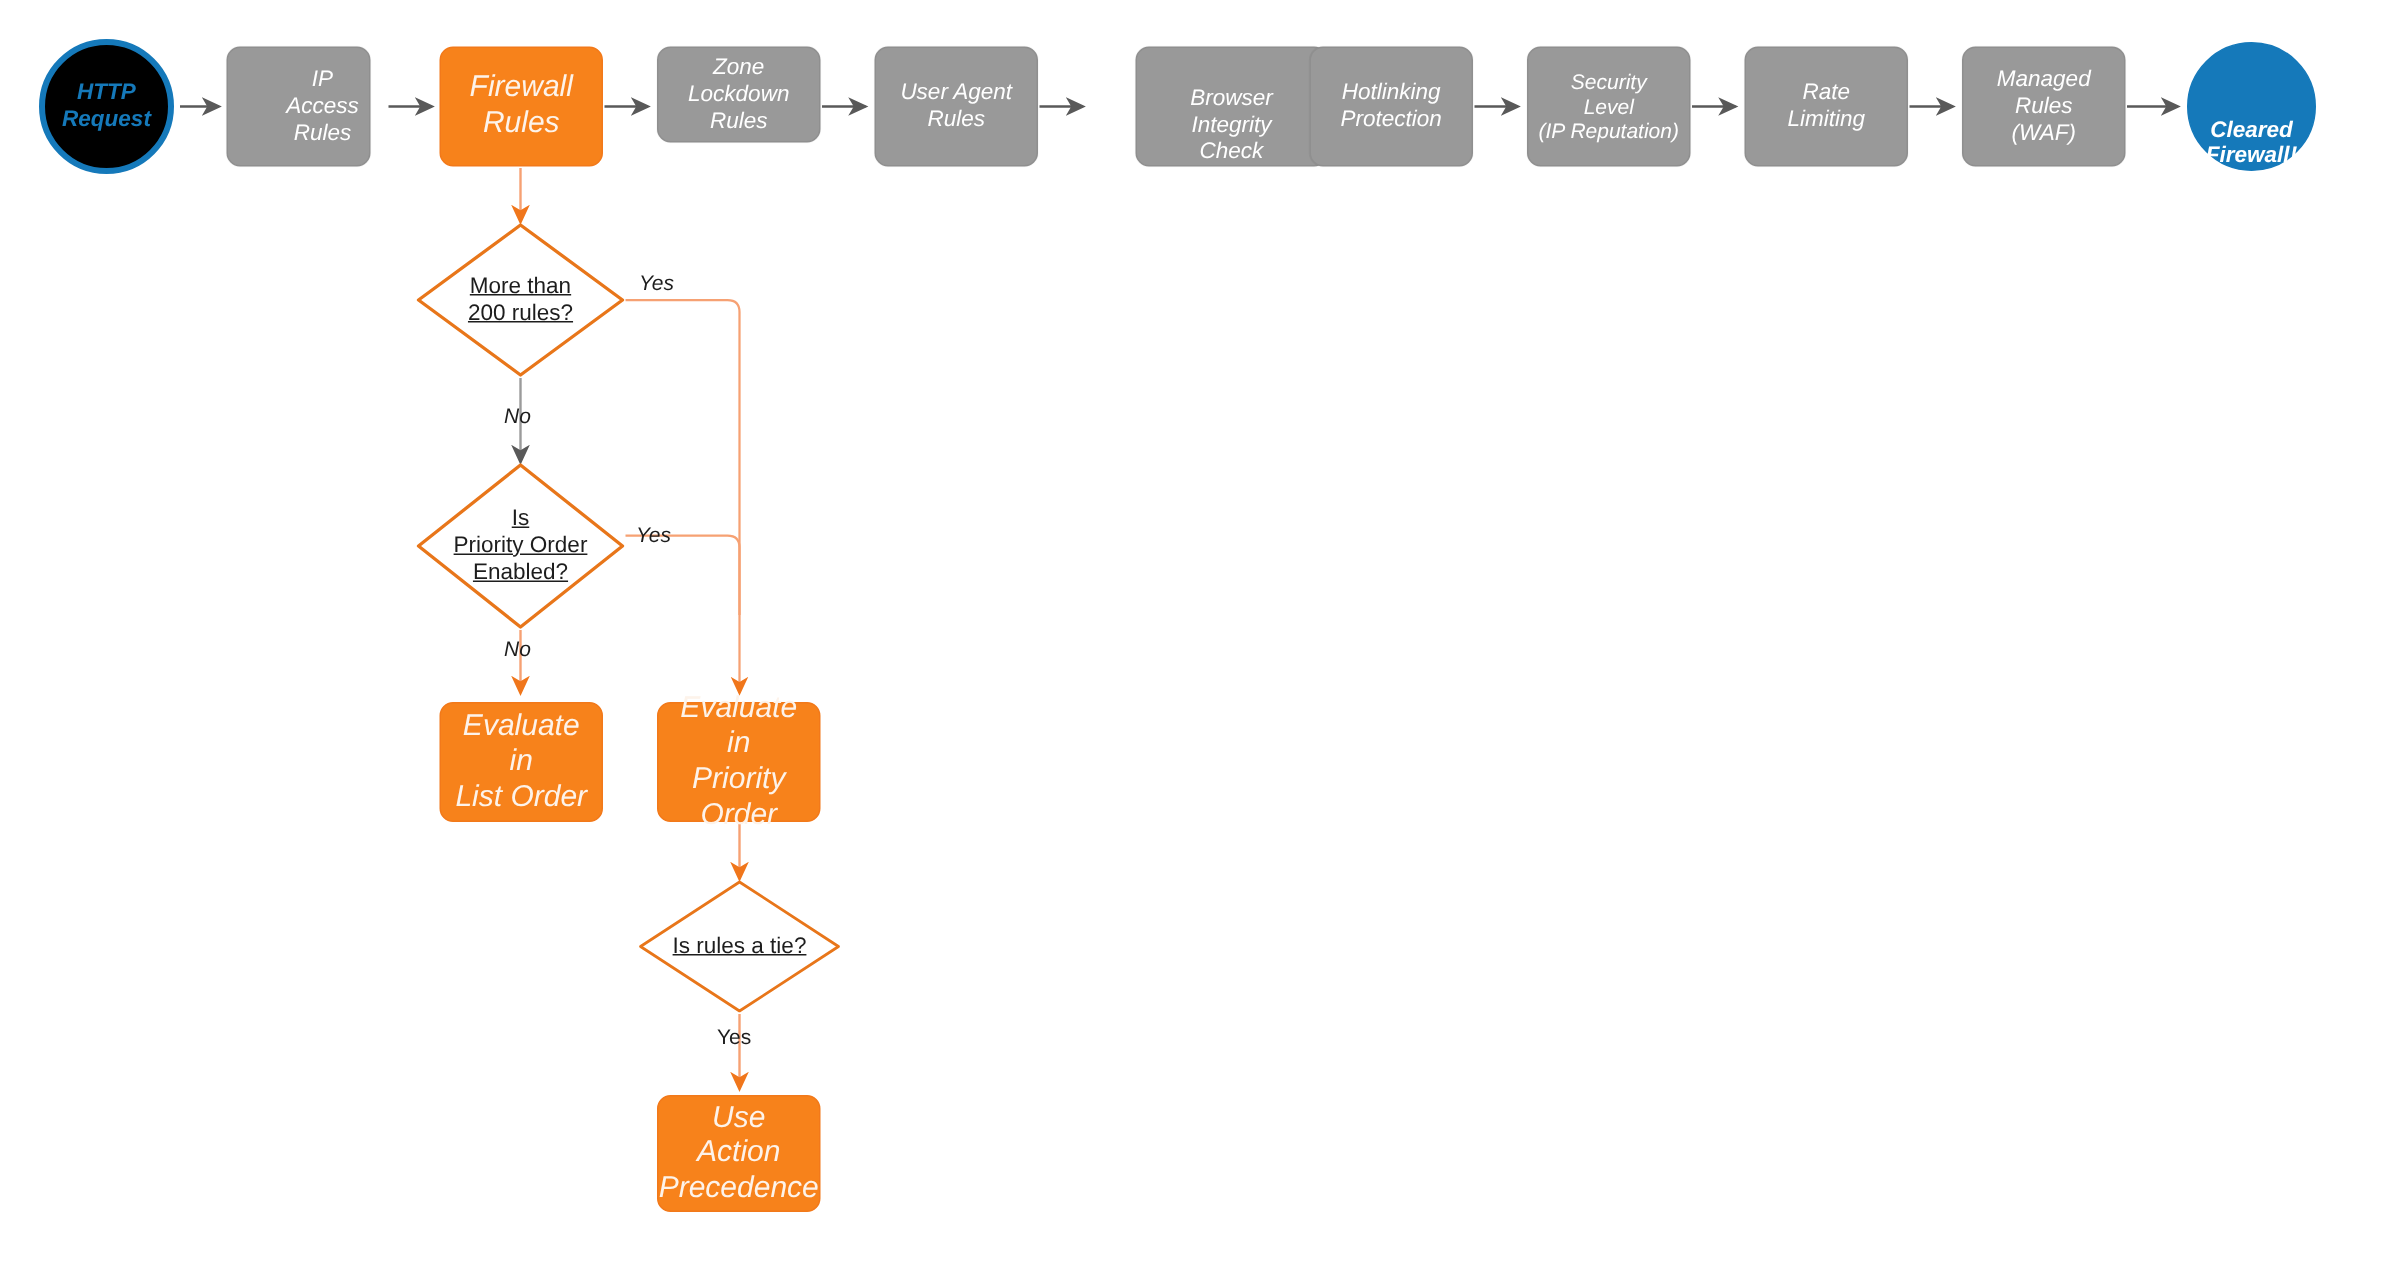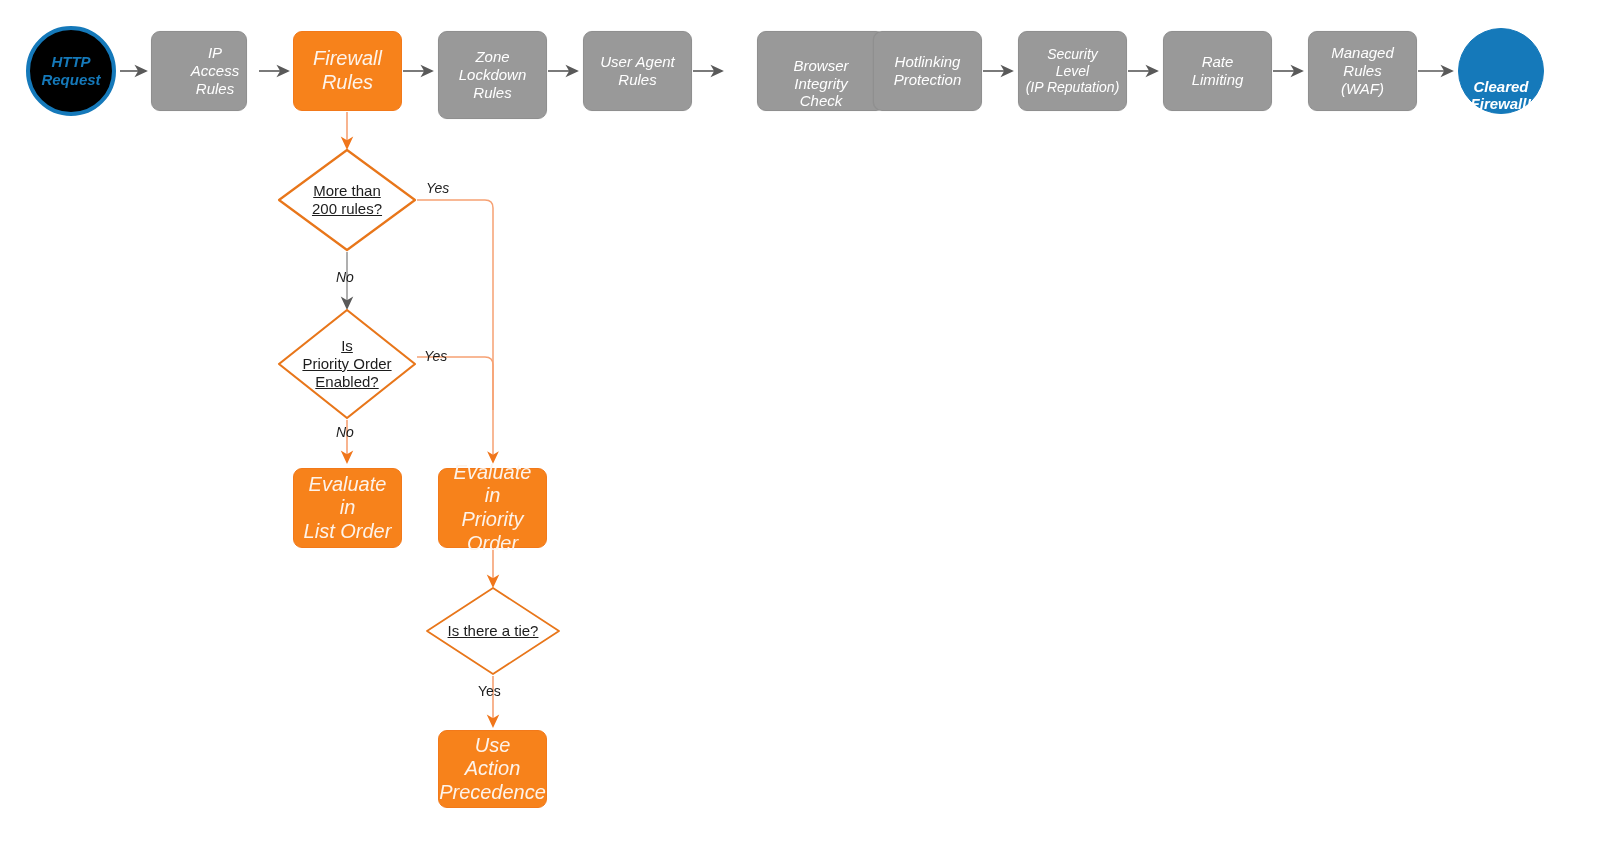--- a/index.html
+++ b/index.html
@@ -159,21 +159,21 @@
   </div>
 
   <div class="node box-grey" style="left:151px; top:31px; width:96px; height:80px;padding-left:32px;">
     <span>IP Access<br>Rules</span>
   </div>
 
   <div class="node box-orange" style="left:293px; top:31px; width:109px; height:80px;">
     <span>Firewall<br>Rules</span>
   </div>
 
-  <div class="node box-grey" style="left:438px; top:31px; width:109px; height:88px;">
+  <div class="node box-grey" style="left:438px; top:31px; width:109px; height:64px;">
     <span>Zone<br>Lockdown<br>Rules</span>
   </div>
 
   <div class="node box-grey" style="left:583px; top:31px; width:109px; height:80px;">
     <span>User Agent<br>Rules</span>
   </div>
 
   <div class="node box-grey" style="left:757px; top:31px; width:128px; height:80px;align-items:flex-end;">
     <span>Browser<br>Integrity<br>Check</span>
   </div>
@@ -209,21 +209,21 @@
     <svg class="dia" width="140" height="112" viewBox="0 0 140 112">
       <path d="M70,2 L138,56 L70,110 L2,56 Z" fill="#ffffff" stroke="#e8761a" stroke-width="2.2" stroke-linejoin="round"></path>
     </svg>
     <div class="diamond-label">Is<br>Priority Order<br>Enabled?</div>
   </div>
 
   <div class="diamond-wrap" style="left:425px; top:586px; width:136px; height:90px;">
     <svg class="dia" width="136" height="90" viewBox="0 0 136 90">
       <path d="M68,2 L134,45 L68,88 L2,45 Z" fill="#ffffff" stroke="#e8761a" stroke-width="1.8" stroke-linejoin="round"></path>
     </svg>
-    <div class="diamond-label">Is there a tie?</div>
+    <div class="diamond-label">Is rules a tie?</div>
   </div>
 
   <div class="node box-orange" style="left:293px; top:468px; width:109px; height:80px;">
     <span>Evaluate<br>in<br>List Order</span>
   </div>
 
   <div class="node box-orange" style="left:438px; top:468px; width:109px; height:80px;">
     <span>Evaluate<br>in<br>Priority Order</span>
   </div>
 

